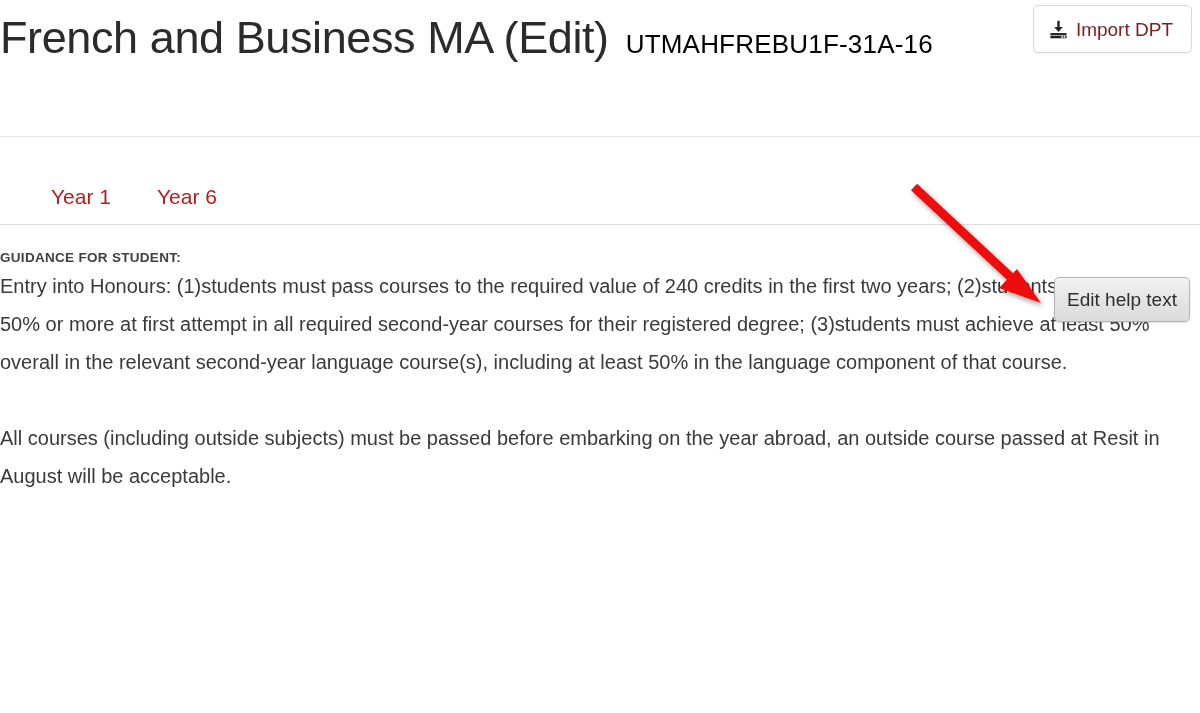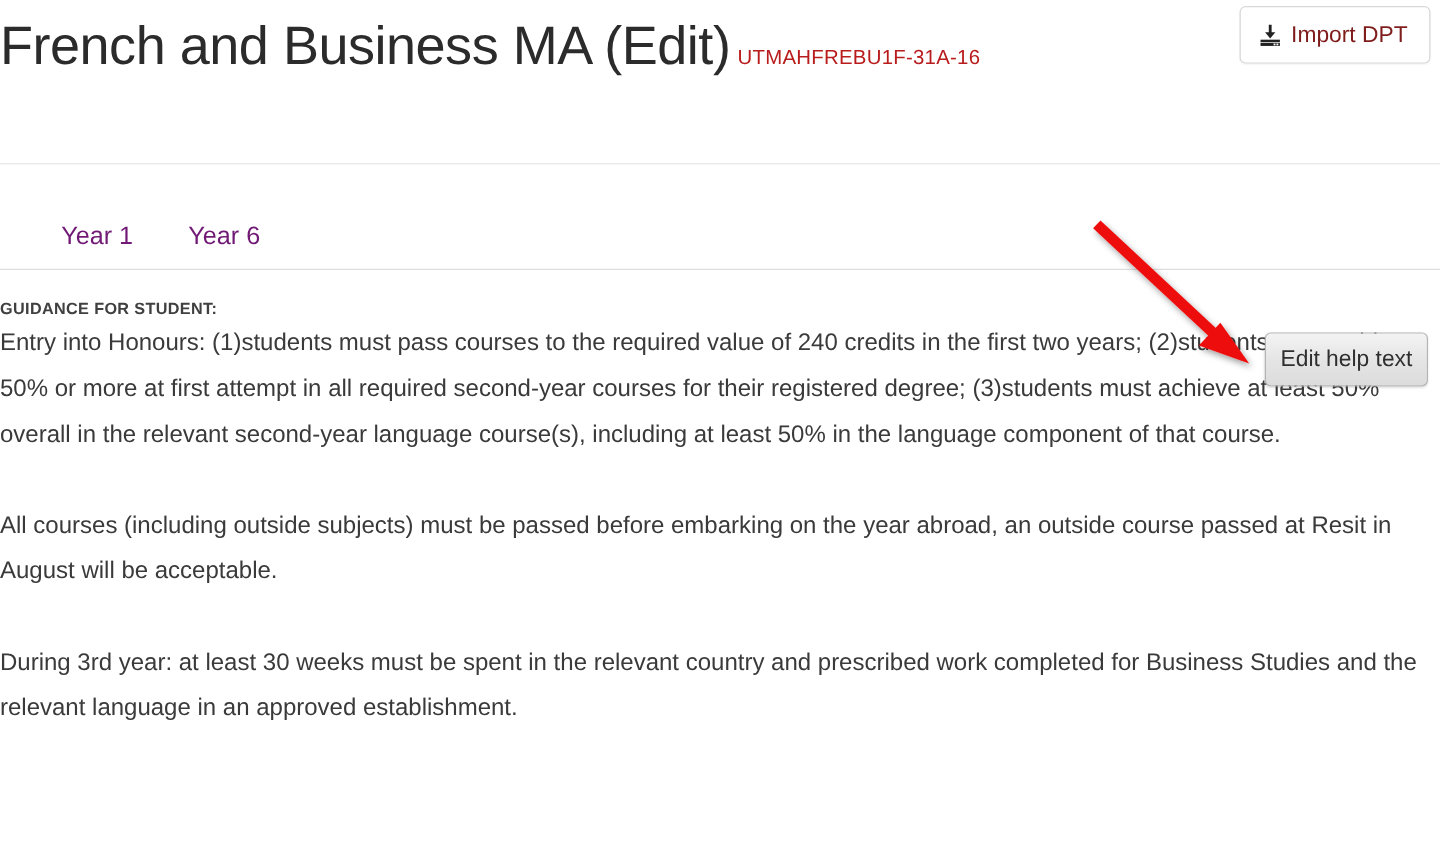--- a/index.html
+++ b/index.html
@@ -28,24 +28,24 @@
   .page-title {
     display: inline;
     font-size: 45px;
     font-weight: 400;
     line-height: 68px;
     color: #2b2b2b;
     letter-spacing: -0.4px;
   }
   .page-code {
     display: inline;
-    font-size: 17px;
-    color: #b91c1c;
+    font-size: 26px;
+    color: #000000;
     letter-spacing: 0.2px;
-    margin-left: 6px;
+    margin-left: 17px;
   }
   .import-btn {
     position: absolute;
     right: 8px; top: 5px;
     height: 48px;
     padding: 0 18px 0 15px;
     display: inline-flex;
     align-items: center;
     gap: 8px;
     background: #ffffff;
@@ -73,21 +73,21 @@
     padding-left: 28px;
     display: flex;
     align-items: flex-end;
   }
   .tab {
     position: relative;
     display: block;
     padding: 13px 22px 14px;
     font-size: 21px;
     line-height: 26px;
-    color: #701a75;
+    color: #b91c1c;
     text-decoration: none;
     border: 1px solid transparent;
     border-radius: 5px 5px 0 0;
     background: transparent;
     cursor: pointer;
     white-space: nowrap;
     margin-bottom: -1px;
   }
   .tab.active {
     color: #3b3b3b;
@@ -174,21 +174,20 @@
 
   <div class="content">
 
     <button class="edit-btn">Edit help text</button>
 
     <div class="guidance-label">GUIDANCE FOR STUDENT:</div>
 
     <div class="guidance-body">
       <p>Entry into Honours: (1)students must pass courses to the required value of 240 credits in the first two years; (2)students must achieve 50% or more at first attempt in all required second-year courses for their registered degree; (3)students must achieve at least 50% overall in the relevant second-year language course(s), including at least 50% in the language component of that course.</p>
       <p>All courses (including outside subjects) must be passed before embarking on the year abroad, an outside course passed at Resit in August will be acceptable.</p>
-      <p>During 3rd year: at least 30 weeks must be spent in the relevant country and prescribed work completed for Business Studies and the relevant language in an approved establishment.</p>
     </div>
   </div>
 
   <svg class="arrow-layer" viewBox="0 0 1200 713">
     <defs>
       <filter id="arrowshadow" x="-30%" y="-30%" width="170%" height="170%">
         <feDropShadow dx="2" dy="3" stdDeviation="2.6" flood-color="#000000" flood-opacity="0.38"></feDropShadow>
       </filter>
     </defs>
     <g filter="url(#arrowshadow)">

